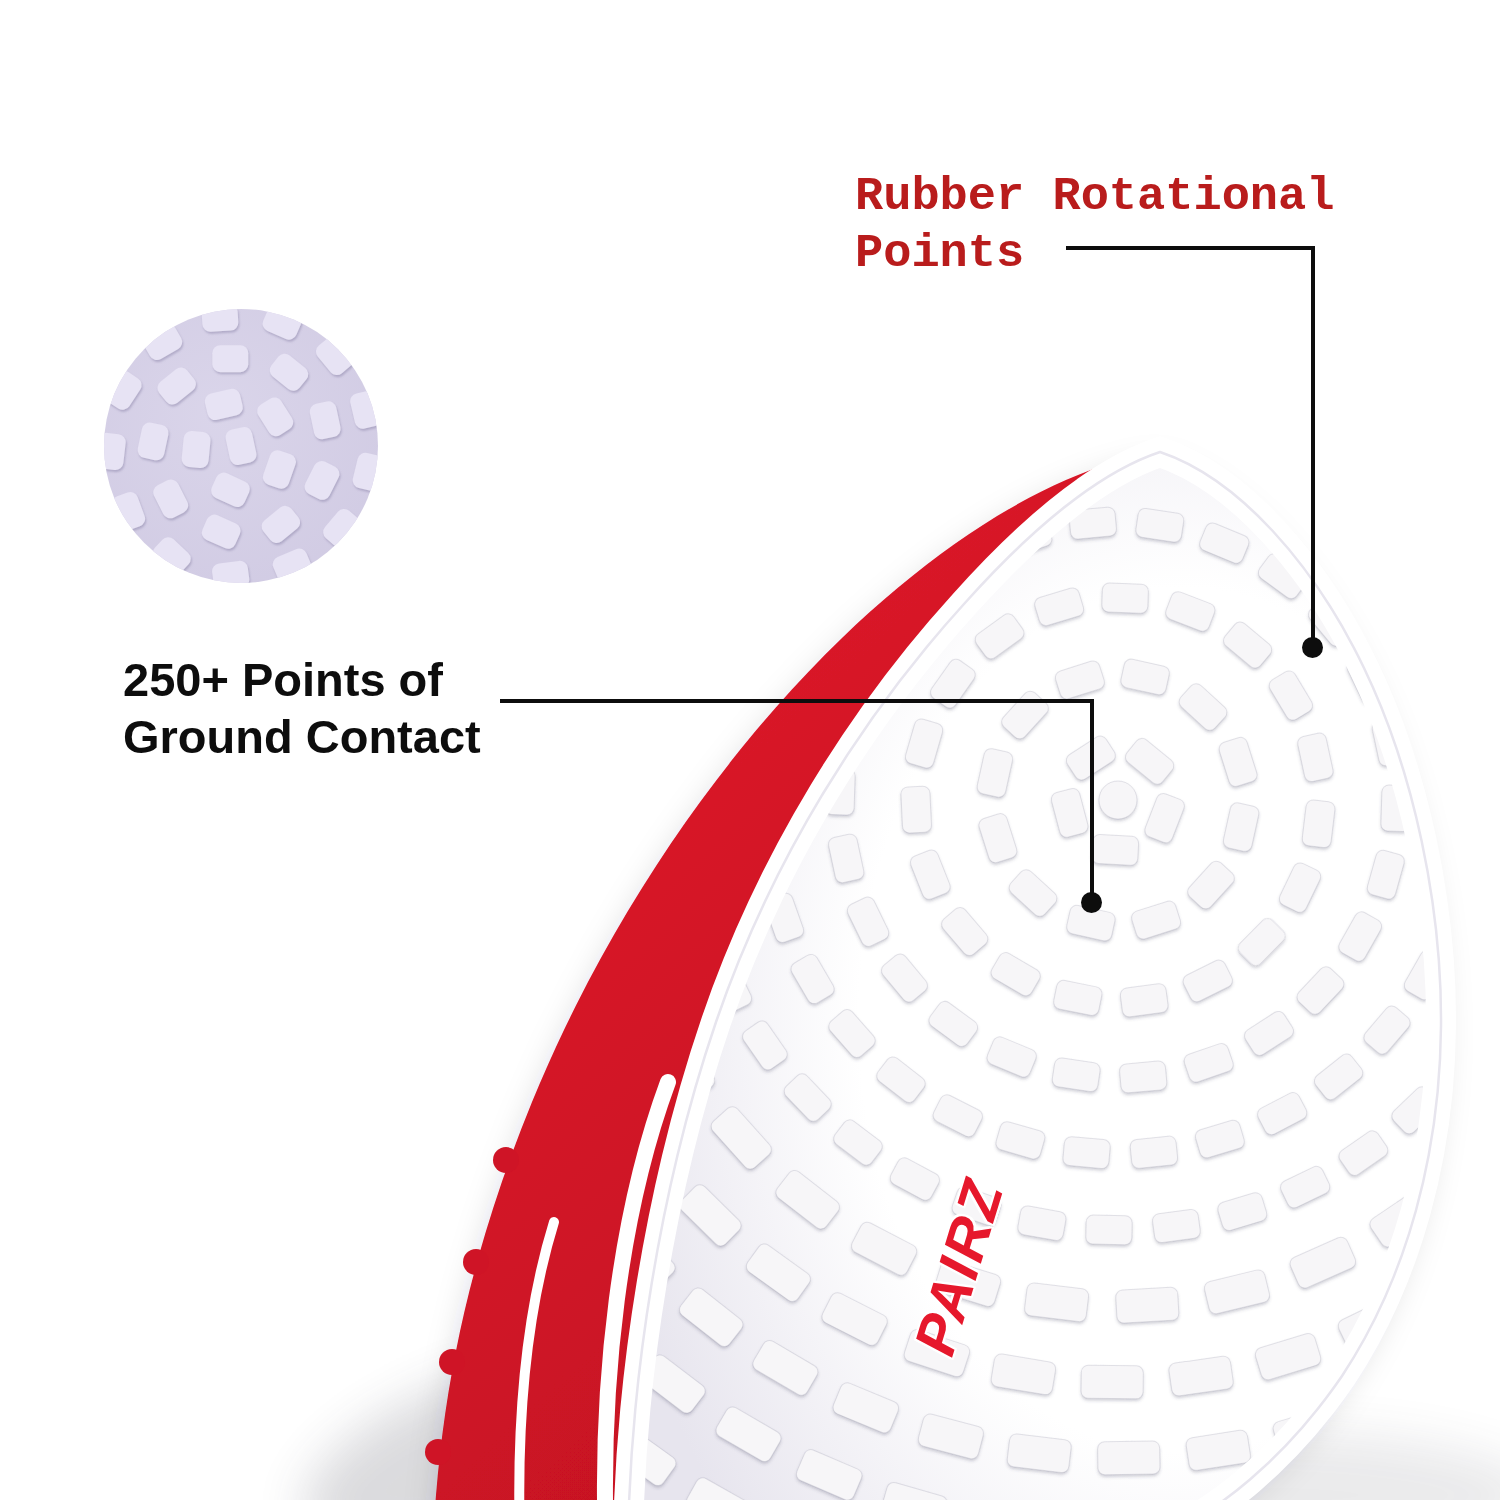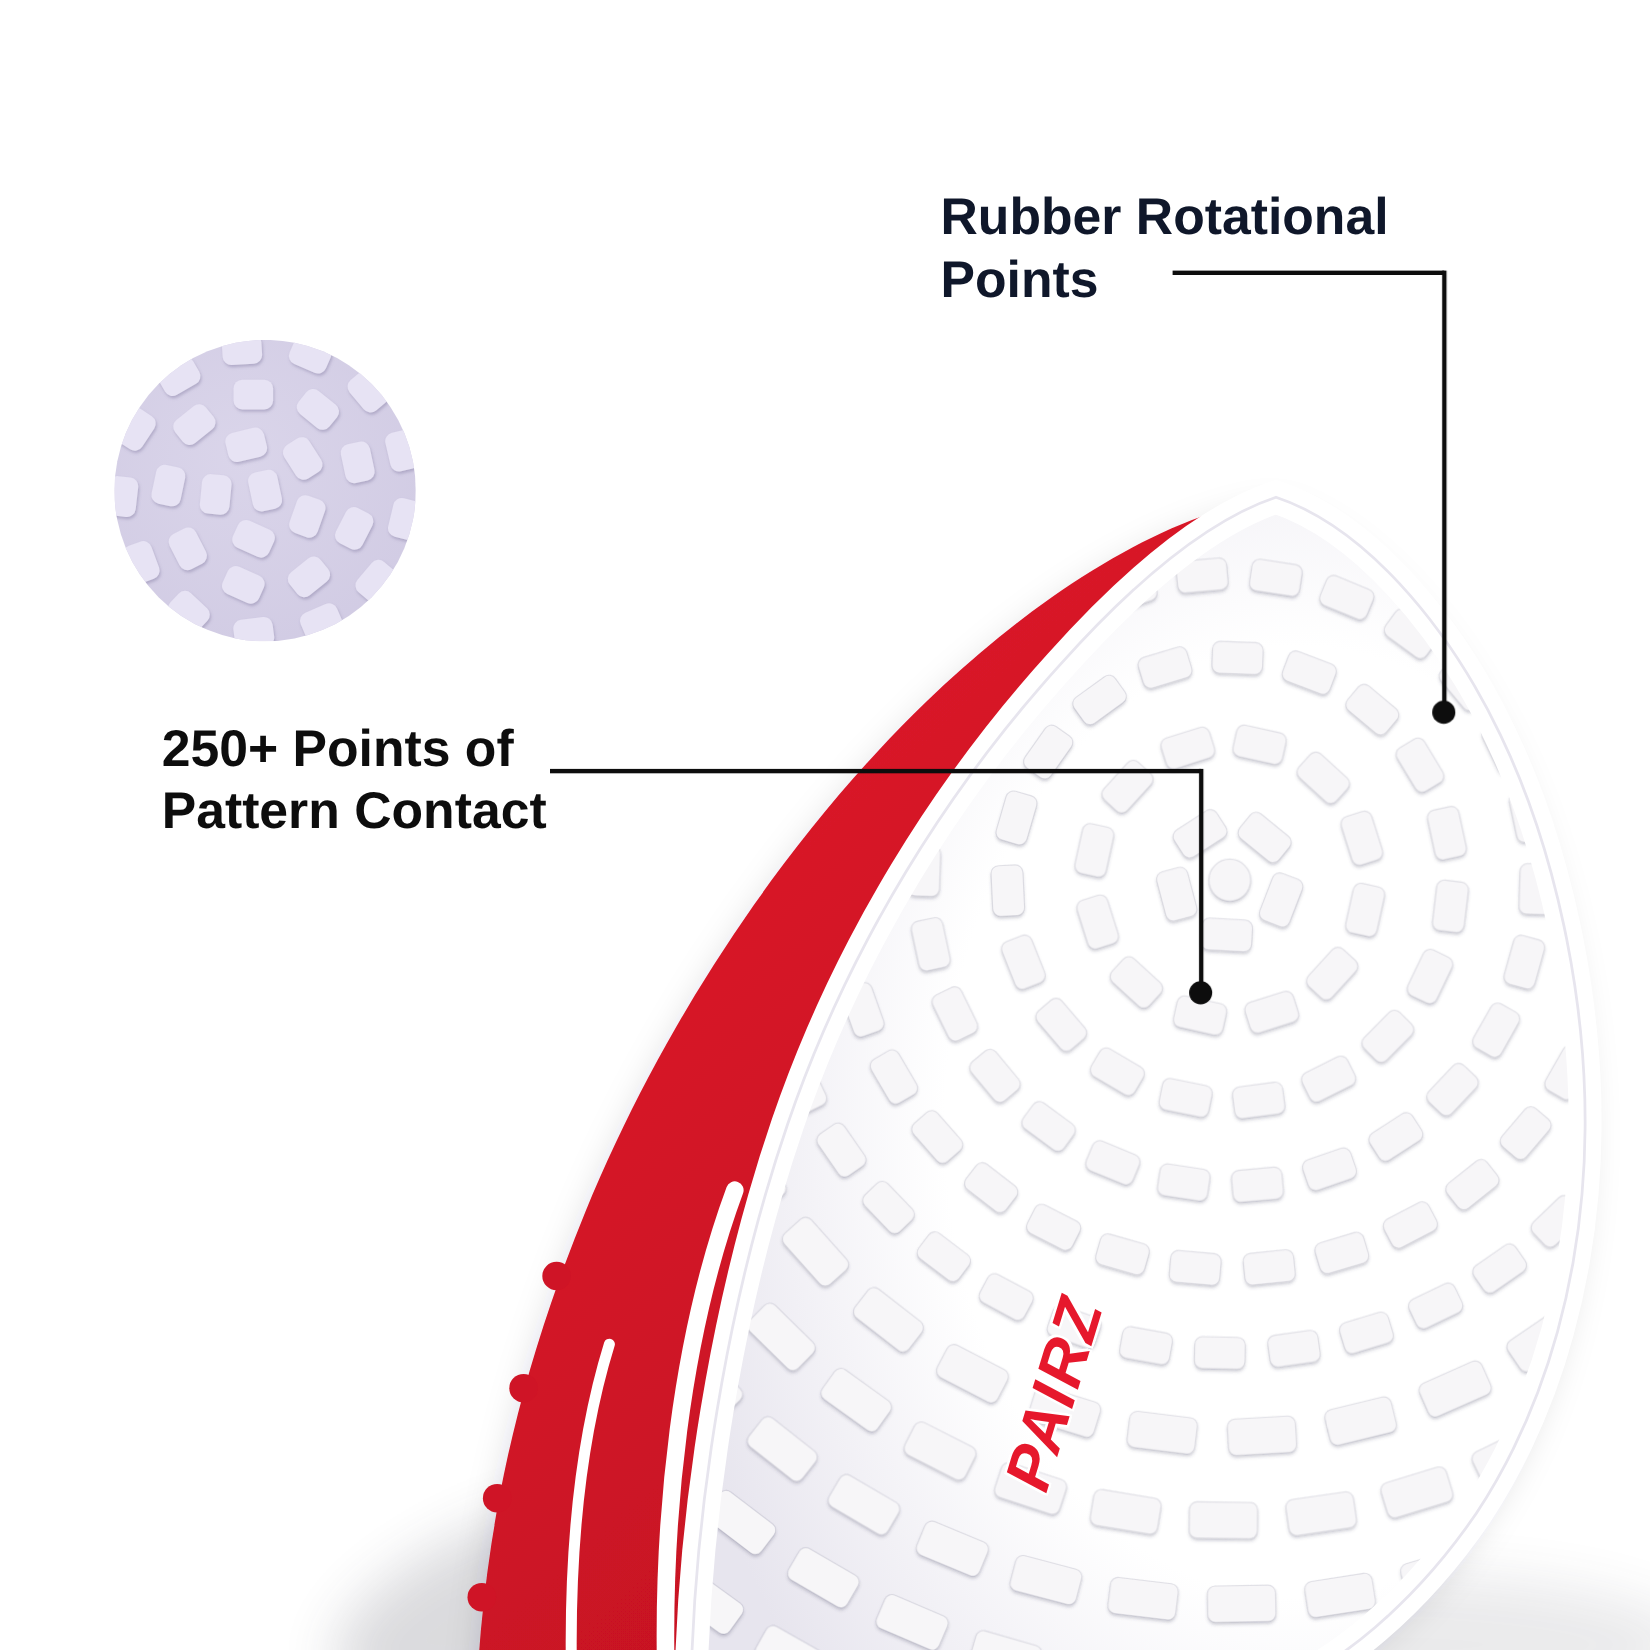--- a/index.html
+++ b/index.html
@@ -312,29 +312,29 @@
         <rect x="-18" y="-13.5" width="36" height="27" rx="8" transform="translate(116.0 8.7) rotate(356.7)"></rect>
         <rect x="-18" y="-13.5" width="36" height="27" rx="8" transform="translate(178.0 13.6) rotate(383.4)"></rect>
         <rect x="-18" y="-13.5" width="36" height="27" rx="8" transform="translate(230.6 46.8) rotate(410.1)"></rect>
         <rect x="-18" y="-13.5" width="36" height="27" rx="8" transform="translate(261.8 100.7) rotate(436.8)"></rect>
         <rect x="-18" y="-13.5" width="36" height="27" rx="8" transform="translate(264.4 162.8) rotate(463.5)"></rect>
         <rect x="-18" y="-13.5" width="36" height="27" rx="8" transform="translate(237.8 219.1) rotate(490.2)"></rect>
         <rect x="-18" y="-13.5" width="36" height="27" rx="8" transform="translate(188.1 256.5) rotate(516.8)"></rect>
       </g>
   </svg>
 
-  <div class="callout" style="left: 855px; top: 168px; color: #0f172a;">
+  <div class="callout" style="left: 855px; top: 168px; color: #b91c1c; font-family: Liberation Mono, monospace;">
     <div>Rubber Rotational</div>
     <div>Points</div>
   </div>
   <div class="line hline" style="left: 1066px; top: 246px; width: 247px; background: rgb(13, 13, 13);"></div>
   <div class="line vline" style="left: 1311px; top: 246px; height: 398px; background: rgb(13, 13, 13);"></div>
   <div class="dot" style="left: 1302px; top: 637px; background: rgb(13, 13, 13);"></div>
 
-  <div class="callout" style="left: 123px; top: 651px; color: rgb(13, 13, 13); margin-left: 24px;">
+  <div class="callout" style="left: 123px; top: 651px; color: rgb(13, 13, 13);">
     <div>250+ Points of</div>
-    <div>Pattern Contact</div>
+    <div>Ground Contact</div>
   </div>
   <div class="line hline" style="left: 500px; top: 699px; width: 592px; background: rgb(13, 13, 13);"></div>
   <div class="line vline" style="left: 1090px; top: 699px; height: 201px; background: rgb(13, 13, 13);"></div>
   <div class="dot" style="left: 1081px; top: 892px; background: rgb(13, 13, 13);"></div>
 
 </div>
 
 </body></html>

